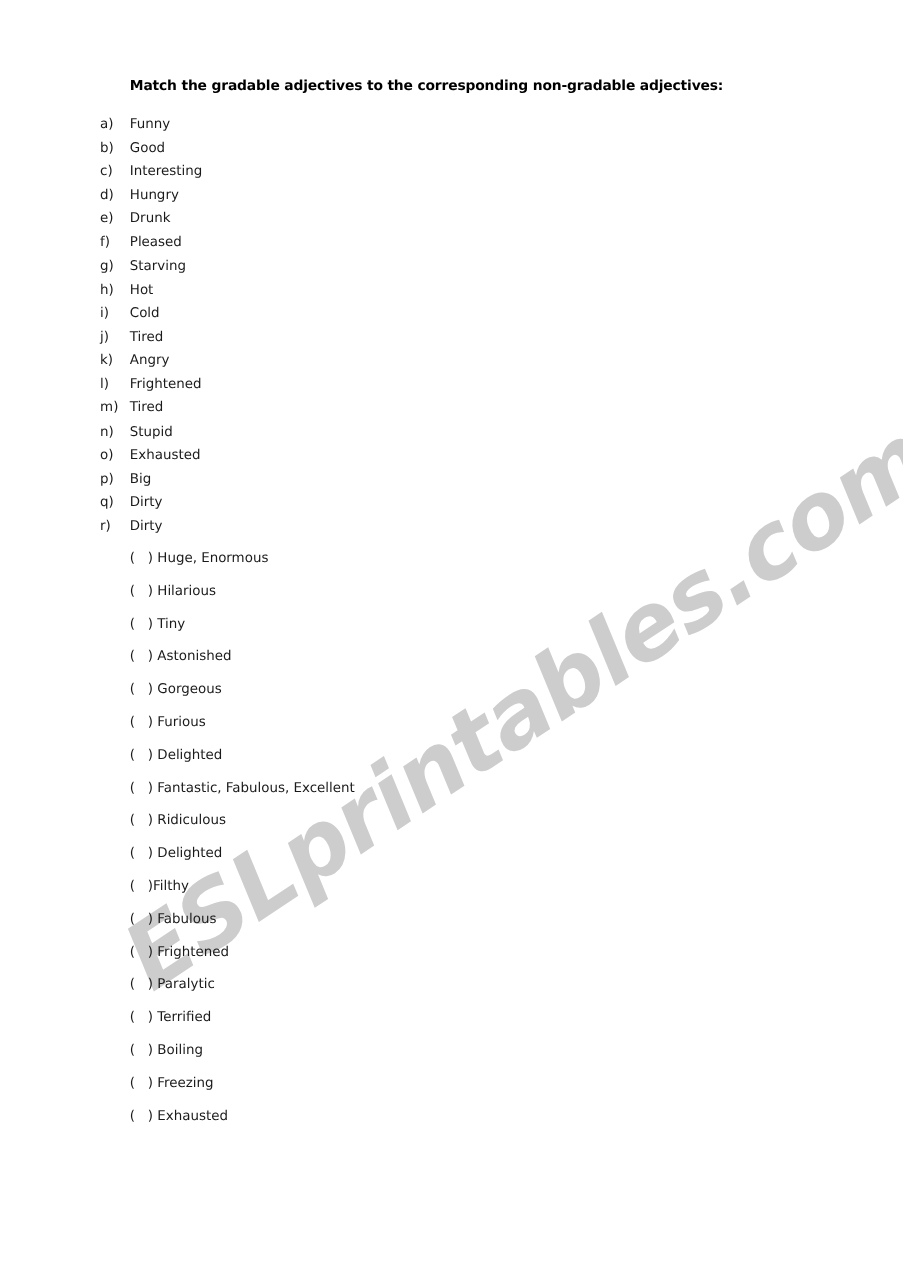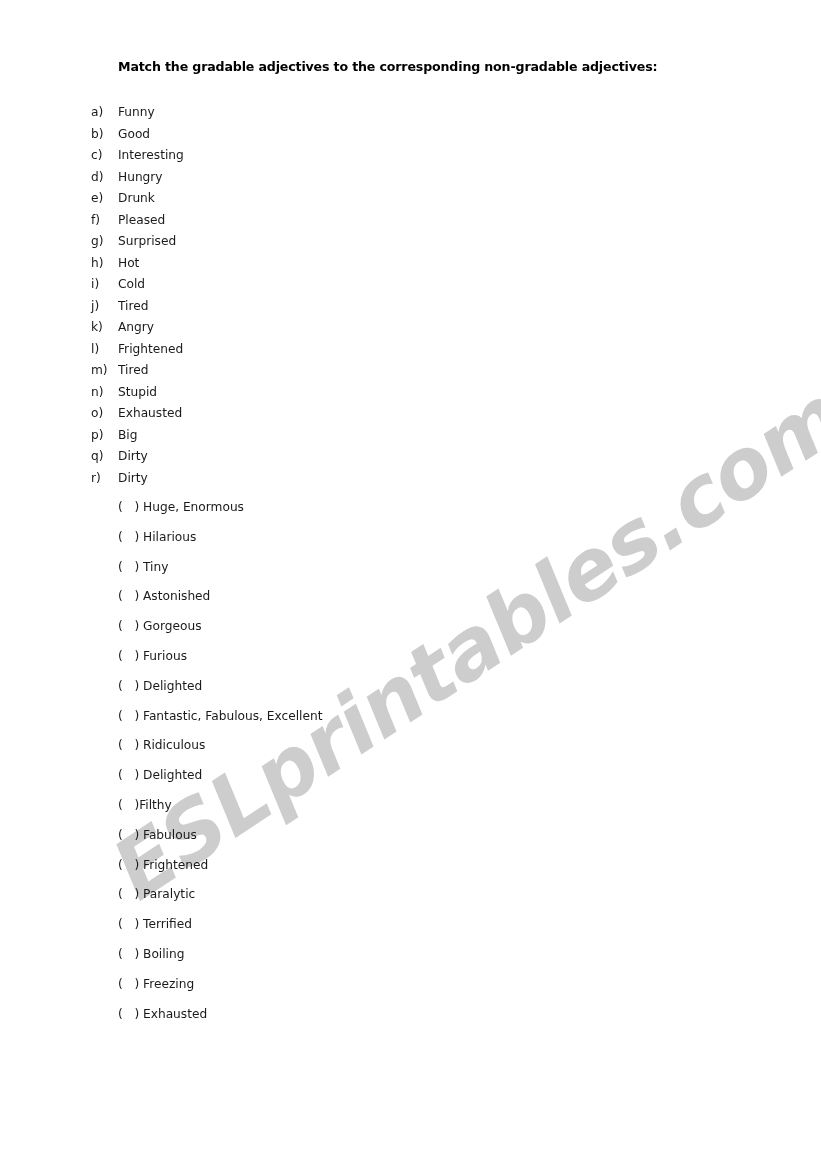--- a/index.html
+++ b/index.html
@@ -46,21 +46,21 @@
 
   
   #content {
     position: relative;
     z-index: 2;
   }
 
   #worksheet-title {
     position: absolute;
     left: 118px;
-    top: 59px;
+    top: 70px;
     font-size: 12.6px;
     font-weight: bold;
     color: #000000;
     white-space: nowrap;
     letter-spacing: -0.15px;
   }
 
   #gradable-list {
     position: absolute;
     left: 91px;
@@ -141,21 +141,21 @@
         <li class="row">
           <span class="marker">e)</span>
           <span class="term">Drunk</span>
         </li>
         <li class="row">
           <span class="marker">f)</span>
           <span class="term">Pleased</span>
         </li>
         <li class="row">
           <span class="marker">g)</span>
-          <span class="term">Surprised</span>
+          <span class="term">Starving</span>
         </li>
         <li class="row">
           <span class="marker">h)</span>
           <span class="term">Hot</span>
         </li>
         <li class="row">
           <span class="marker">i)</span>
           <span class="term">Cold</span>
         </li>
         <li class="row">

